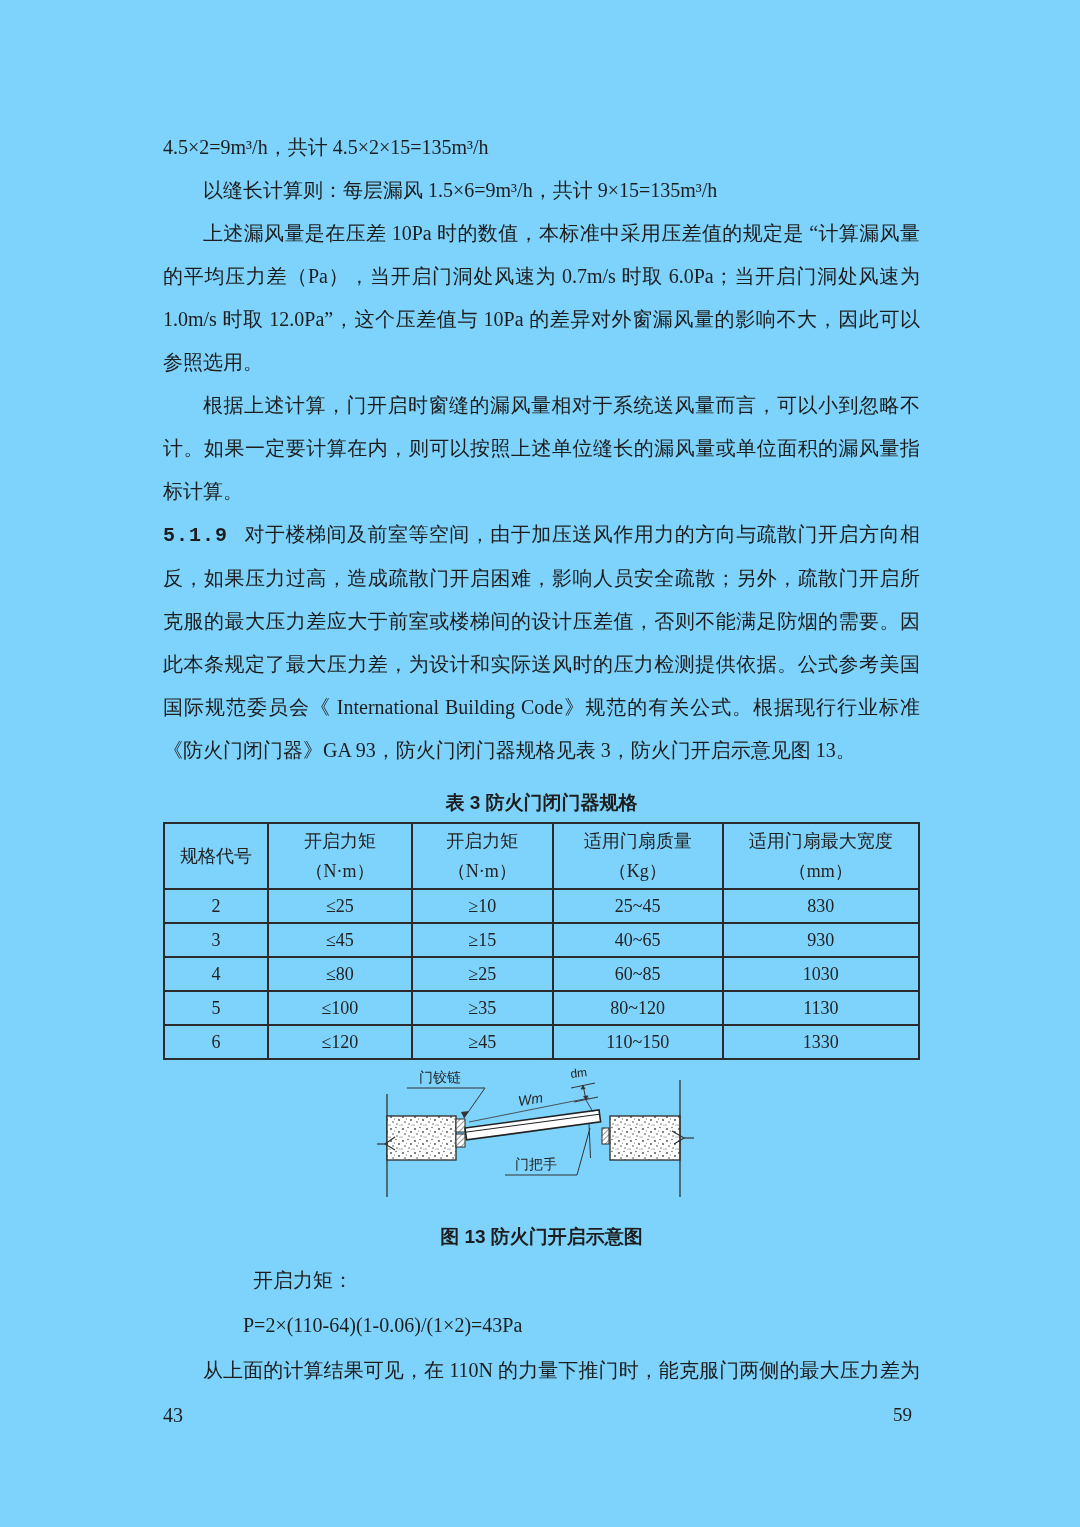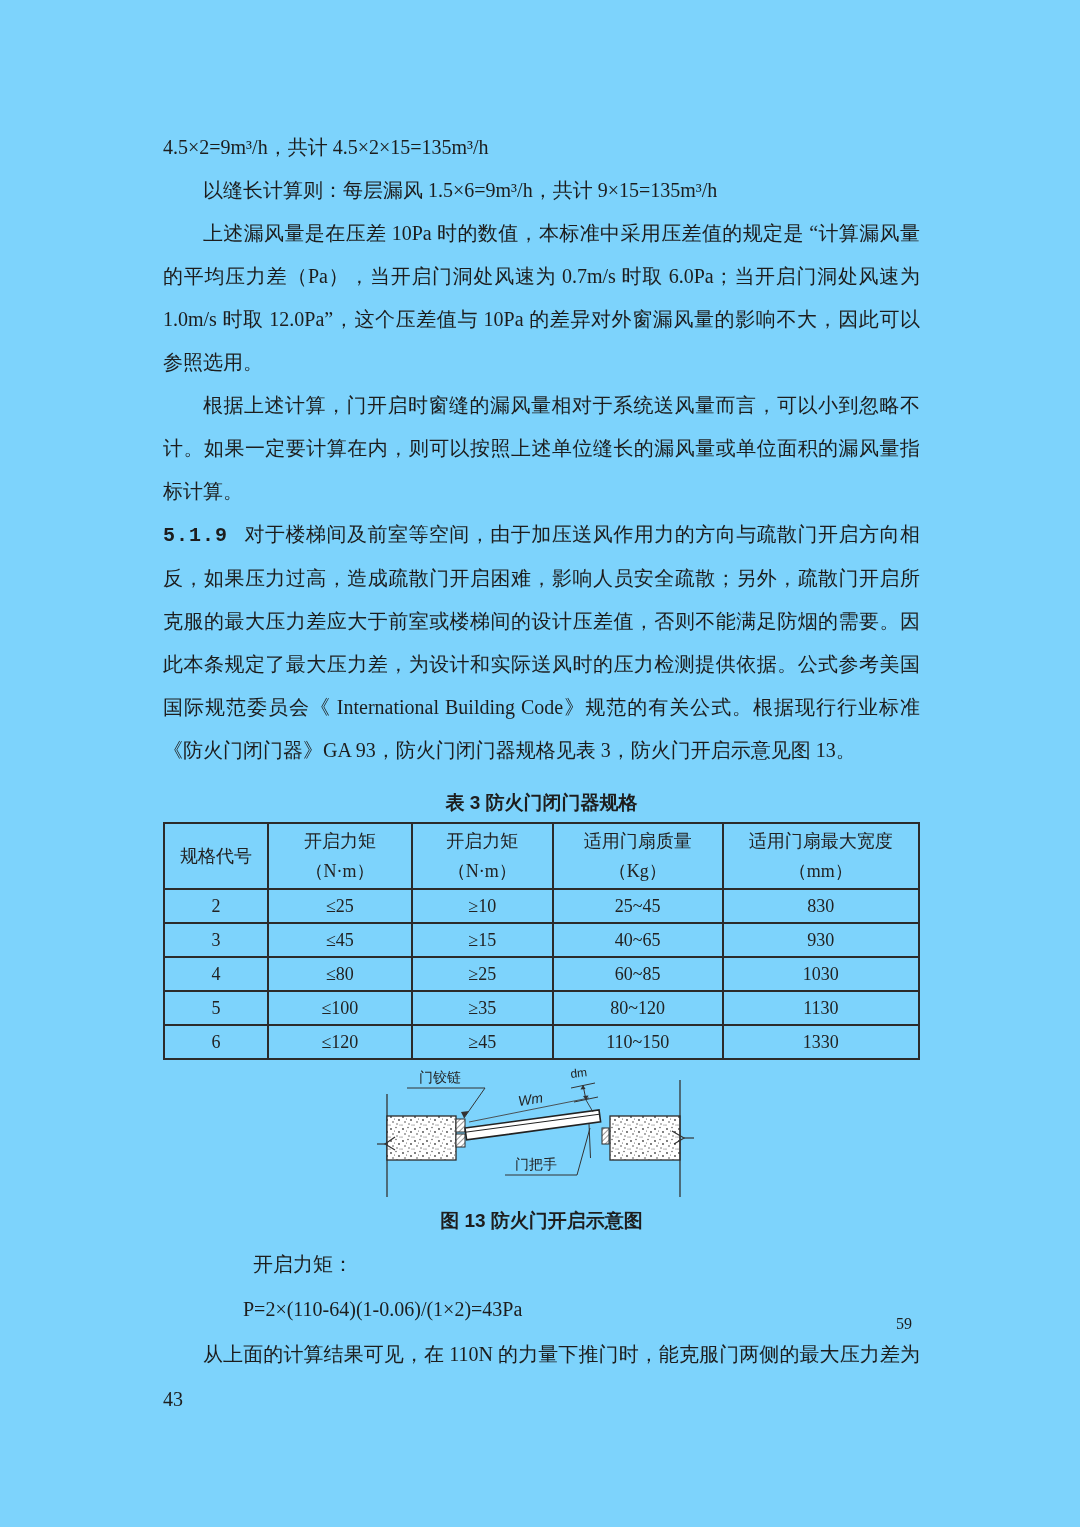--- a/index.html
+++ b/index.html
@@ -31,26 +31,26 @@
     font-size:18px;color:#222;padding:0;
   }
   table.spec thead td{height:64px;}
   .hline{line-height:26px;}
   .hline + .hline{margin-top:4px;}
   table.spec tbody td{height:32px;line-height:32px;}
   .figure-wrap{text-align:center;margin-top:6px;}
   .figure-caption{
     text-align:center;
     font-family:"Liberation Sans","DejaVu Sans",sans-serif;
-    font-weight:bold;font-size:19px;line-height:34px;margin-top:2px;
+    font-weight:bold;font-size:19px;line-height:34px;margin-top:18px;
   }
   .example p{line-height:45px;}
   .example{margin-top:4px;}
   sub.fsub{font-size:13px;}
-  .page-num{position:absolute;top:1315px;right:168px;font-size:16px;}
+  .page-num{position:absolute;top:1404px;right:168px;font-size:19px;}
   svg text{font-family:"Liberation Sans","DejaVu Sans",sans-serif;fill:#222;}
 </style>
 </head>
 <body>
 
 <div class="page">
   <div class="content">
 
     <p>4.5×2=9m³/h，共计 4.5×2×15=135m³/h</p>
     <p class="ind2">以缝长计算则：每层漏风 1.5×6=9m³/h，共计 9×15=135m³/h</p>

